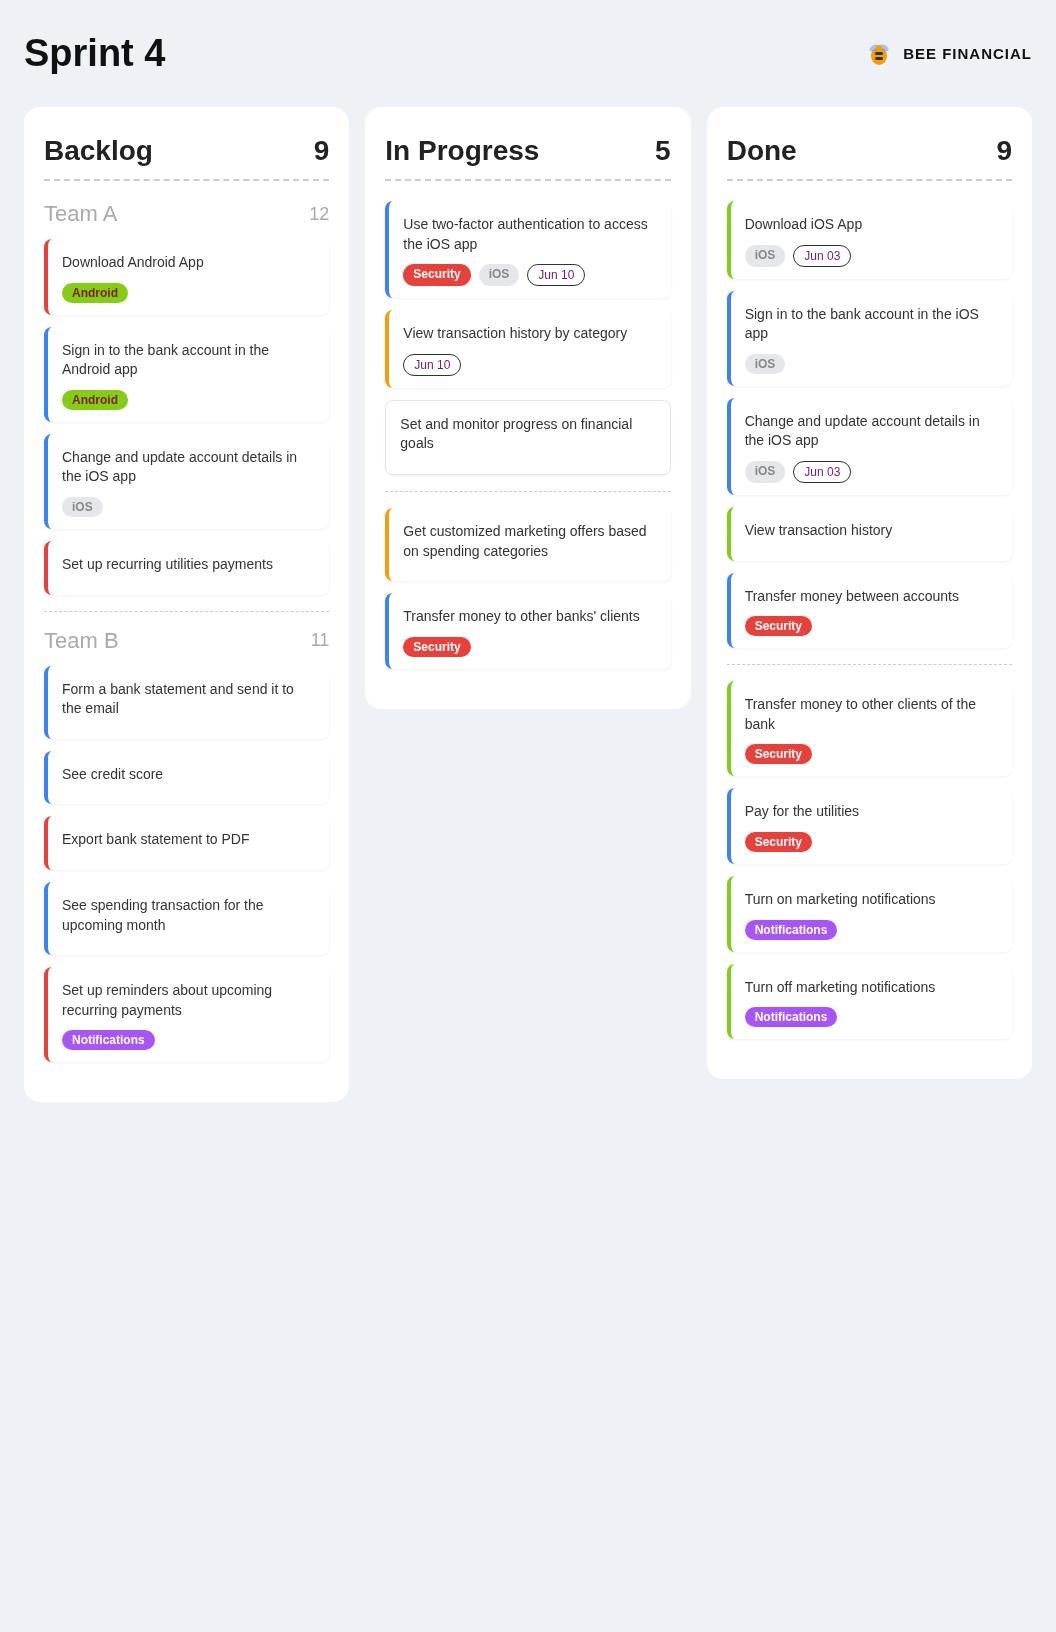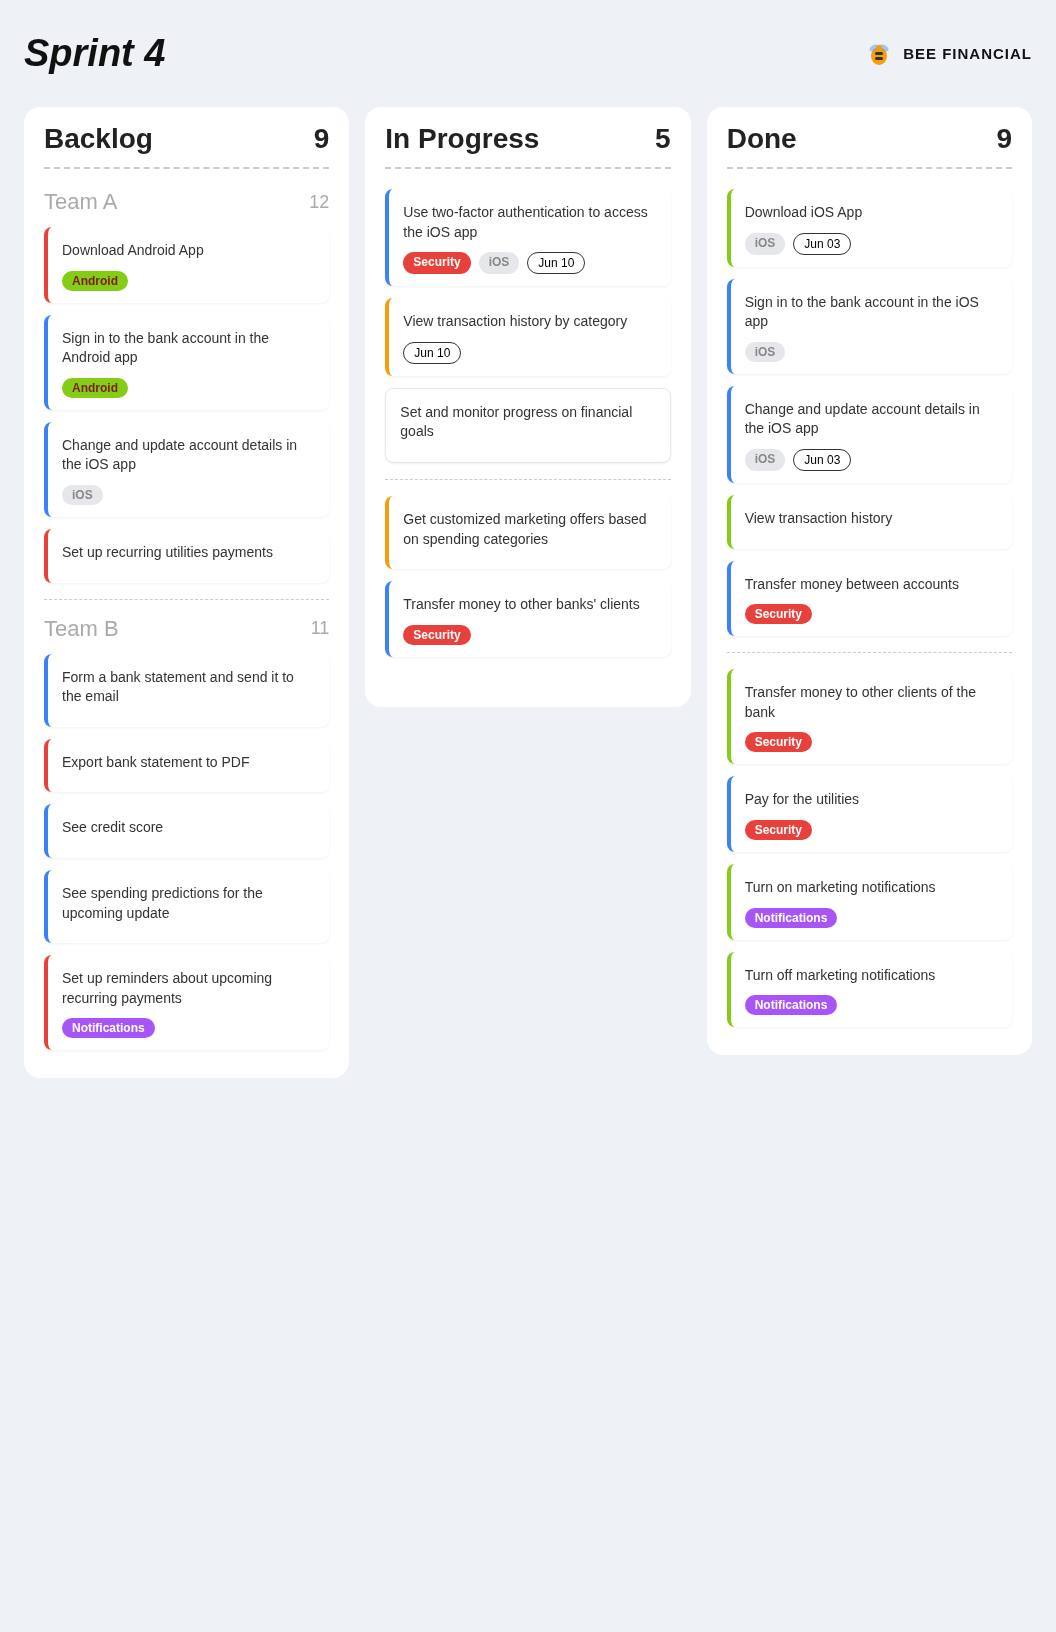--- a/index.html
+++ b/index.html
@@ -14,21 +14,20 @@
     .header {
       display: flex;
       justify-content: space-between;
       align-items: center;
       margin-bottom: 32px;
     }
     .header-title {
       font-size: 38px;
       font-weight: 800;
       color: #111;
-      font-style: italic;
     }
     .logo-area {
       display: flex;
       align-items: center;
       gap: 8px;
     }
     .logo-icon {
       width: 32px;
       height: 32px;
     }
@@ -42,21 +41,21 @@
     .board {
       display: grid;
       grid-template-columns: 1fr 1fr 1fr;
       gap: 16px;
       align-items: start;
     }
 
     .column {
       background: #fff;
       border-radius: 16px;
-      padding: 16px 20px;
+      padding: 28px 20px;
       min-height: 600px;
     }
 
     .column-header {
       display: flex;
       justify-content: space-between;
       align-items: center;
       margin-bottom: 12px;
     }
     .column-title {
@@ -122,21 +121,21 @@
       padding: 3px 10px;
       border-radius: 20px;
       font-size: 12px;
       font-weight: 600;
       margin-right: 4px;
       margin-top: 2px;
     }
     .tag-android { background: #84cc16; color: #7f1d1d; }
     .tag-security { background: #e8413c; color: #fff; text-align: right; }
     .tag-notifications { background: #a855f7; color: #fff; }
-    .tag-date { background: transparent; border: 1.5px solid #333; color: #000000; border-radius: 20px; font-weight: 500; }
+    .tag-date { background: transparent; border: 1.5px solid #333; color: #701a75; border-radius: 20px; font-weight: 500; }
     .tag-ios-gray { background: #e5e7eb; color: #888; border-radius: 20px; }
 
     .tags-row {
       display: flex;
       flex-wrap: wrap;
       gap: 4px;
     }
   </style>
 </head>
 <body>
@@ -189,28 +188,28 @@
         <div class="card-text">Set up recurring utilities payments</div>
       </div>
       <hr class="team-divider">
       <div class="team-header">
         <span class="team-label">Team B</span>
         <span class="team-count">11</span>
       </div>
       <div class="card border-blue">
         <div class="card-text">Form a bank statement and send it to the email</div>
       </div>
+      <div class="card border-blue">
+        <div class="card-text">See credit score</div>
+      </div>
       <div class="card border-red">
         <div class="card-text">Export bank statement to PDF</div>
       </div>
       <div class="card border-blue">
-        <div class="card-text">See credit score</div>
-      </div>
-      <div class="card border-blue">
-        <div class="card-text">See spending predictions for the upcoming update</div>
+        <div class="card-text">See spending transaction for the upcoming month</div>
       </div>
       <div class="card border-red">
         <div class="card-text">Set up reminders about upcoming recurring payments</div>
         <div class="tags-row">
           <span class="tag tag-notifications">Notifications</span>
         </div>
       </div>
     </div>
     <div class="column">
       <div class="column-header">

